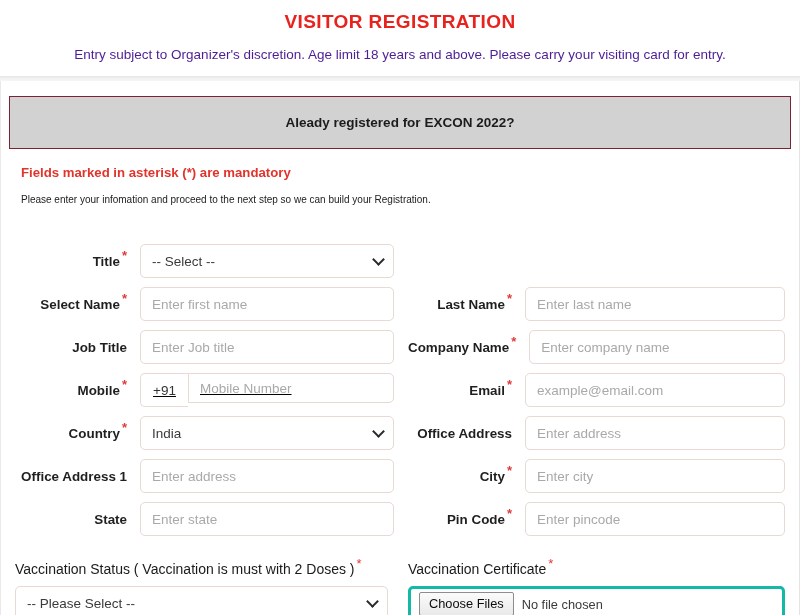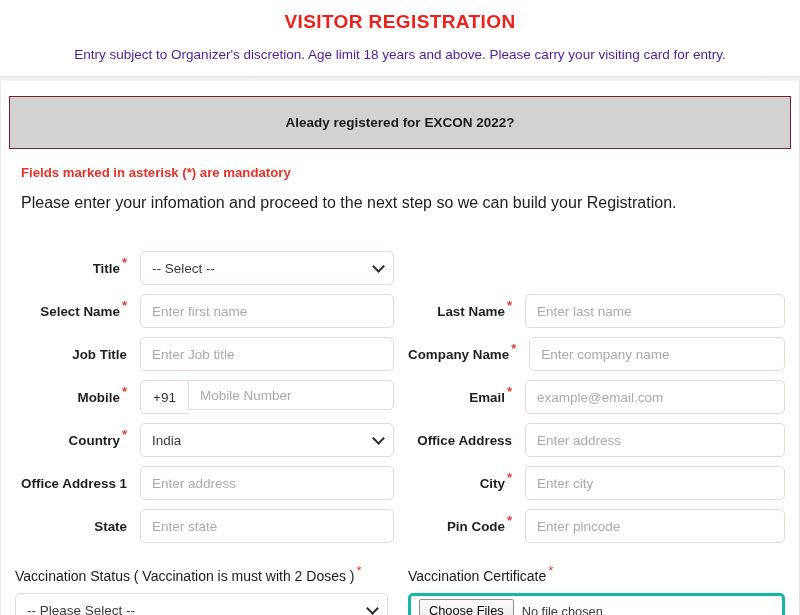--- a/index.html
+++ b/index.html
@@ -78,21 +78,21 @@
   
   .notes { padding: 16px 20px 0 20px; }
   .mandatory-note {
     color: #e0342c;
     font-size: 13.2px;
     font-weight: bold;
     margin: 0 0 14px 0;
   }
   .intro-note {
     color: #212121;
-    font-size: 16px;
+    font-size: 10px;
     margin: 0 0 14px 0;
   }
 
   
   .form-grid {
     padding: 2px 14px 0 14px;
     margin-top: 37px;
   }
   .form-row {
     display: flex;
@@ -148,21 +148,21 @@
     right: 11px; top: 50%;
     width: 9px; height: 9px;
     margin-top: -6px;
     border-right: 2px solid #2b2b2b;
     border-bottom: 2px solid #2b2b2b;
     transform: rotate(45deg);
     pointer-events: none;
   }
 
   
-  .phone-group { display: flex; width: 100%; }
+  .phone-group { display: flex; width: 100%; text-decoration: underline; }
   .phone-prefix {
     flex: 0 0 48px;
     height: 34px;
     border: 1px solid #e8d9d2;
     border-right: none;
     border-radius: 5px 0 0 5px;
     background: #ffffff;
     display: flex; align-items: center; justify-content: center;
     font-size: 13.5px;
     color: #333333;

